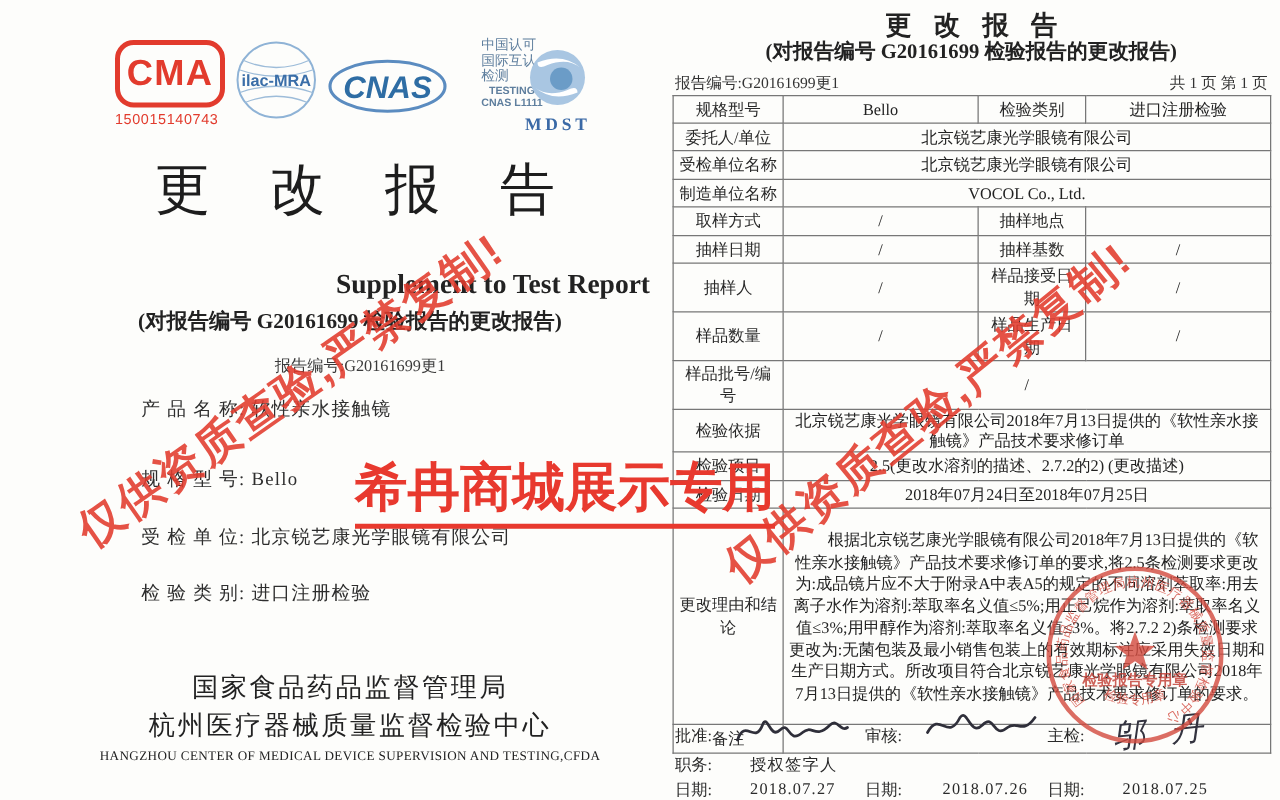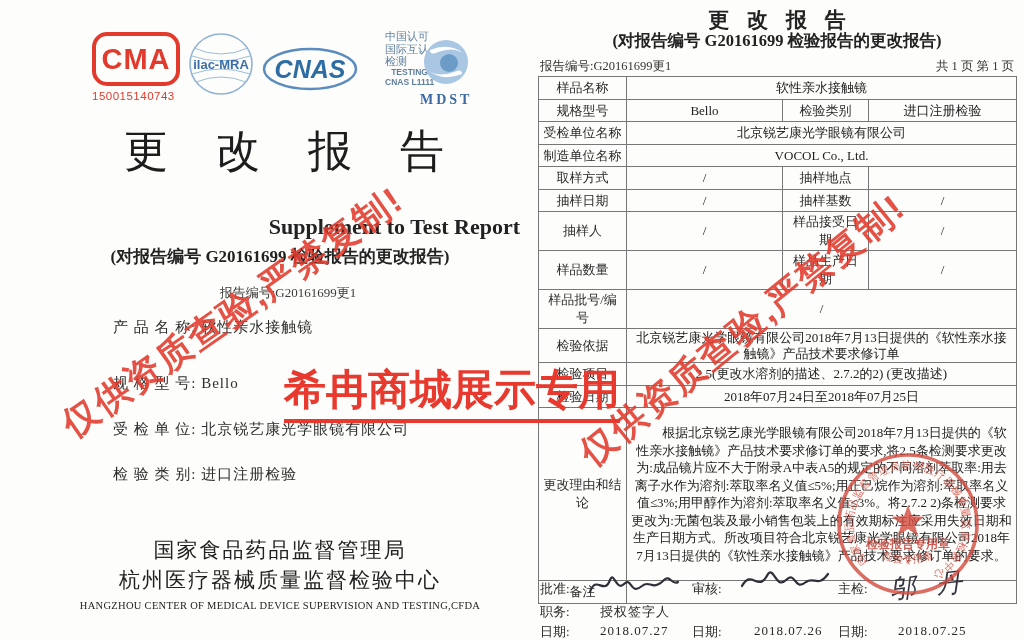--- a/index.html
+++ b/index.html
@@ -134,29 +134,29 @@
     <div class="abs rp-meta" style="top:58px;right:2px;">共 1 页 第 1 页</div>
 
     <table class="rep abs" style="top:76px;left:0;">
       <colgroup>
           <col style="width:88px">
           <col style="width:156px">
           <col style="width:86px">
           <col style="width:148px">
         </colgroup>
       <tbody>
-          <tr style="height:23px">
-        <td class="lab">样品名称</td>
-        <td colspan="3">软性亲水接触镜</td>
-      </tr>
       <tr style="height:22px">
         <td class="lab">规格型号</td>
         <td>Bello</td>
         <td class="lab">检验类别</td>
         <td>进口注册检验</td>
+      </tr>
+      <tr style="height:22px">
+        <td class="lab">委托人/单位</td>
+        <td colspan="3">北京锐艺康光学眼镜有限公司</td>
       </tr>
       <tr style="height:23px">
         <td class="lab">受检单位名称</td>
         <td colspan="3">北京锐艺康光学眼镜有限公司</td>
       </tr>
       <tr style="height:22px">
         <td class="lab">制造单位名称</td>
         <td colspan="3">VOCOL Co., Ltd.</td>
       </tr>
       <tr style="height:23px">

